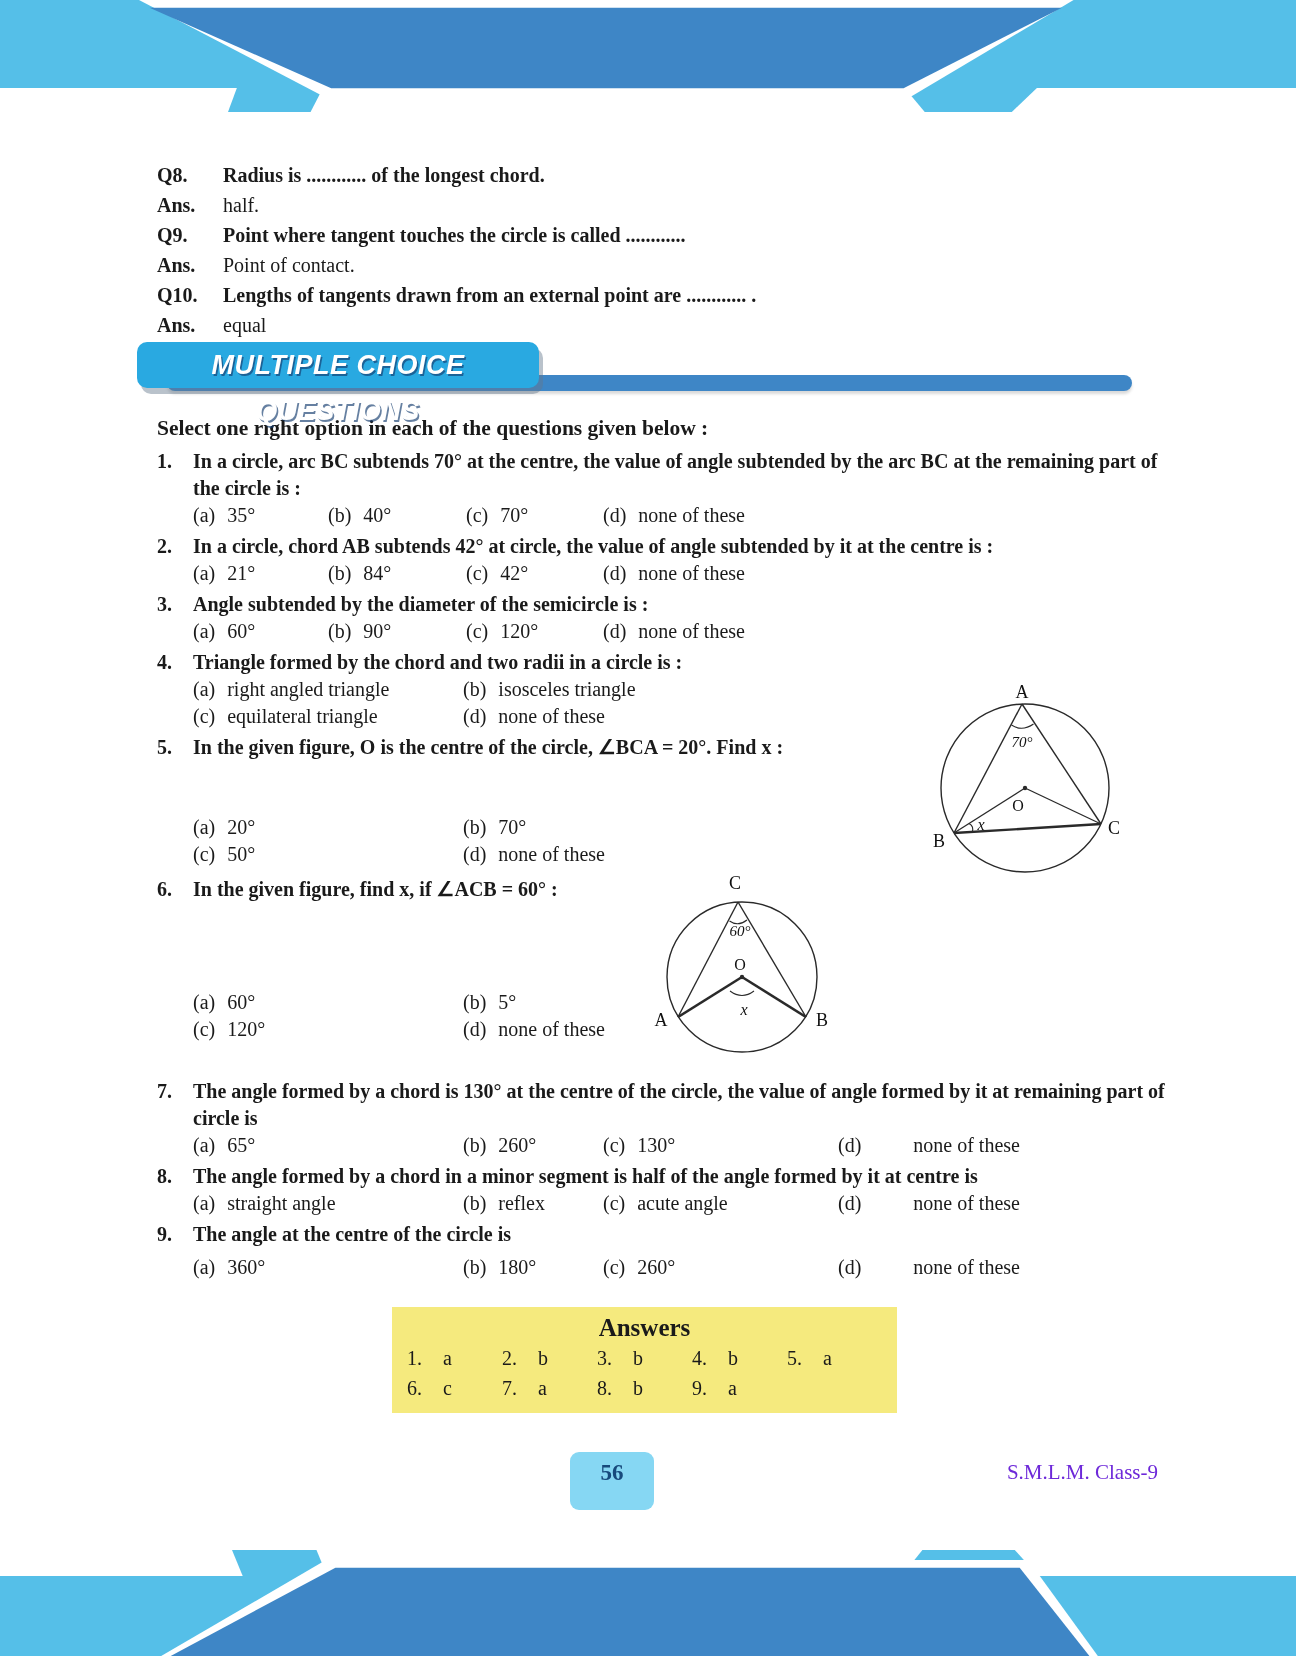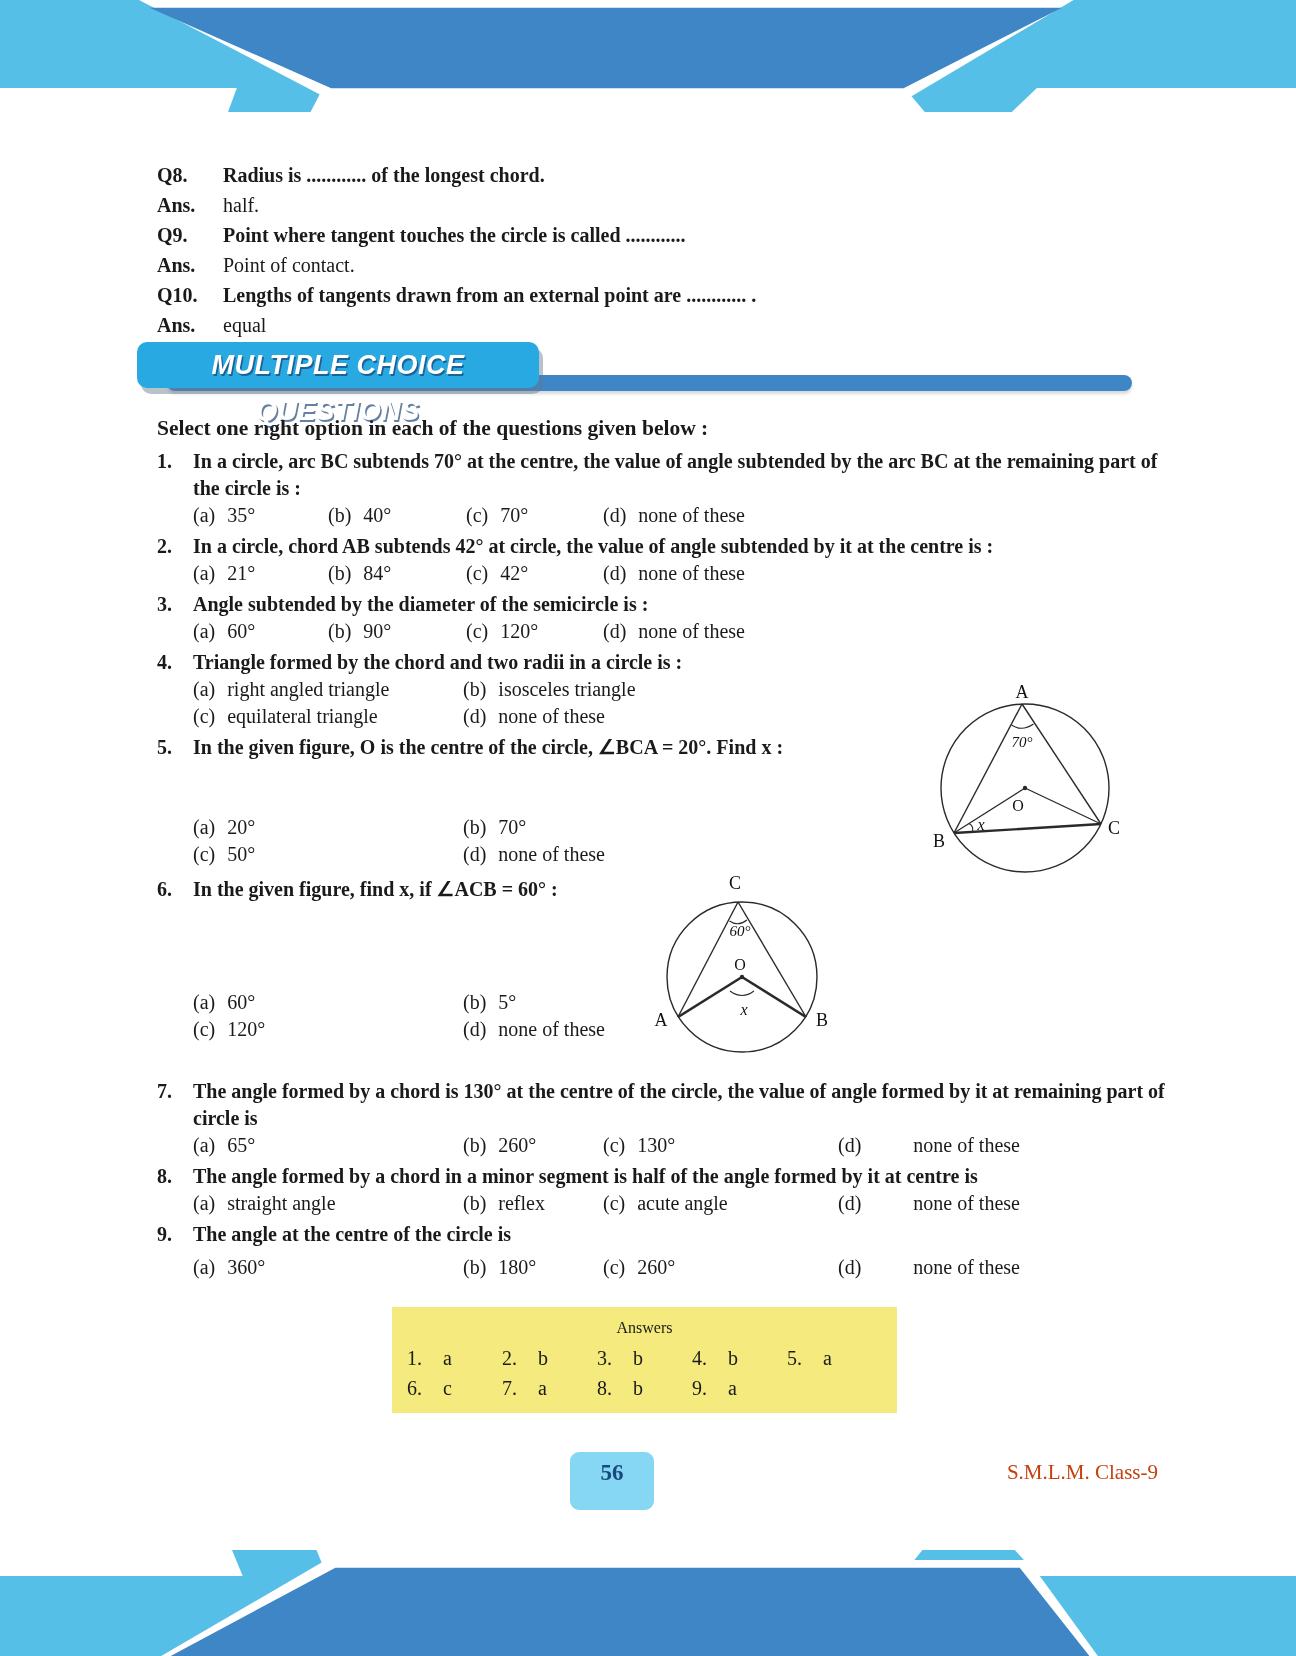--- a/index.html
+++ b/index.html
@@ -65,31 +65,31 @@
   .q5-block { margin-bottom:8px; }
   .q6-block { margin-bottom:35px; }
   .q9-opts { margin-top:6px; }
 
   .fig { position:absolute; }
   .fig-q5 { left:760px; top:236px; width:210px; height:200px; }
   .fig-q6 { left:490px; top:424px; width:200px; height:185px; }
   .fig svg text { font-family:"Liberation Serif", serif; fill:#111111; }
 
   .answers { margin-top:26px; margin-left:235px; width:505px; background:#f5ea7e; padding:6px 15px 10px; }
-  .ans-title { text-align:center; font-weight:normal; font-size:16px; line-height:30px; }
+  .ans-title { text-align:center; font-weight:bold; font-size:25px; line-height:30px; }
   .ans-row { display:flex; line-height:30px; font-size:20px; }
   .ans-item { width:95px; display:flex; }
   .ans-n { width:36px; flex:none; }
 
   .page-num {
     position:absolute; left:570px; top:1452px; width:84px; height:58px;
     background:#86d7f3; border-radius:9px; text-align:center; line-height:42px;
     font-weight:bold; font-size:23px; color:#174a7c;
   }
-  .footer-right { position:absolute; right:138px; top:1460px; font-size:21px; color:#c2410c; }
+  .footer-right { position:absolute; right:138px; top:1460px; font-size:21px; color:#6d28d9; }
 </style>
 </head>
 <body>
 
 <div class="page">
 
   <div class="deco-top-light"></div>
   <div class="tab tab-tl"></div>
   <div class="tab tab-tr"></div>
   <div class="deco-top-frame">

